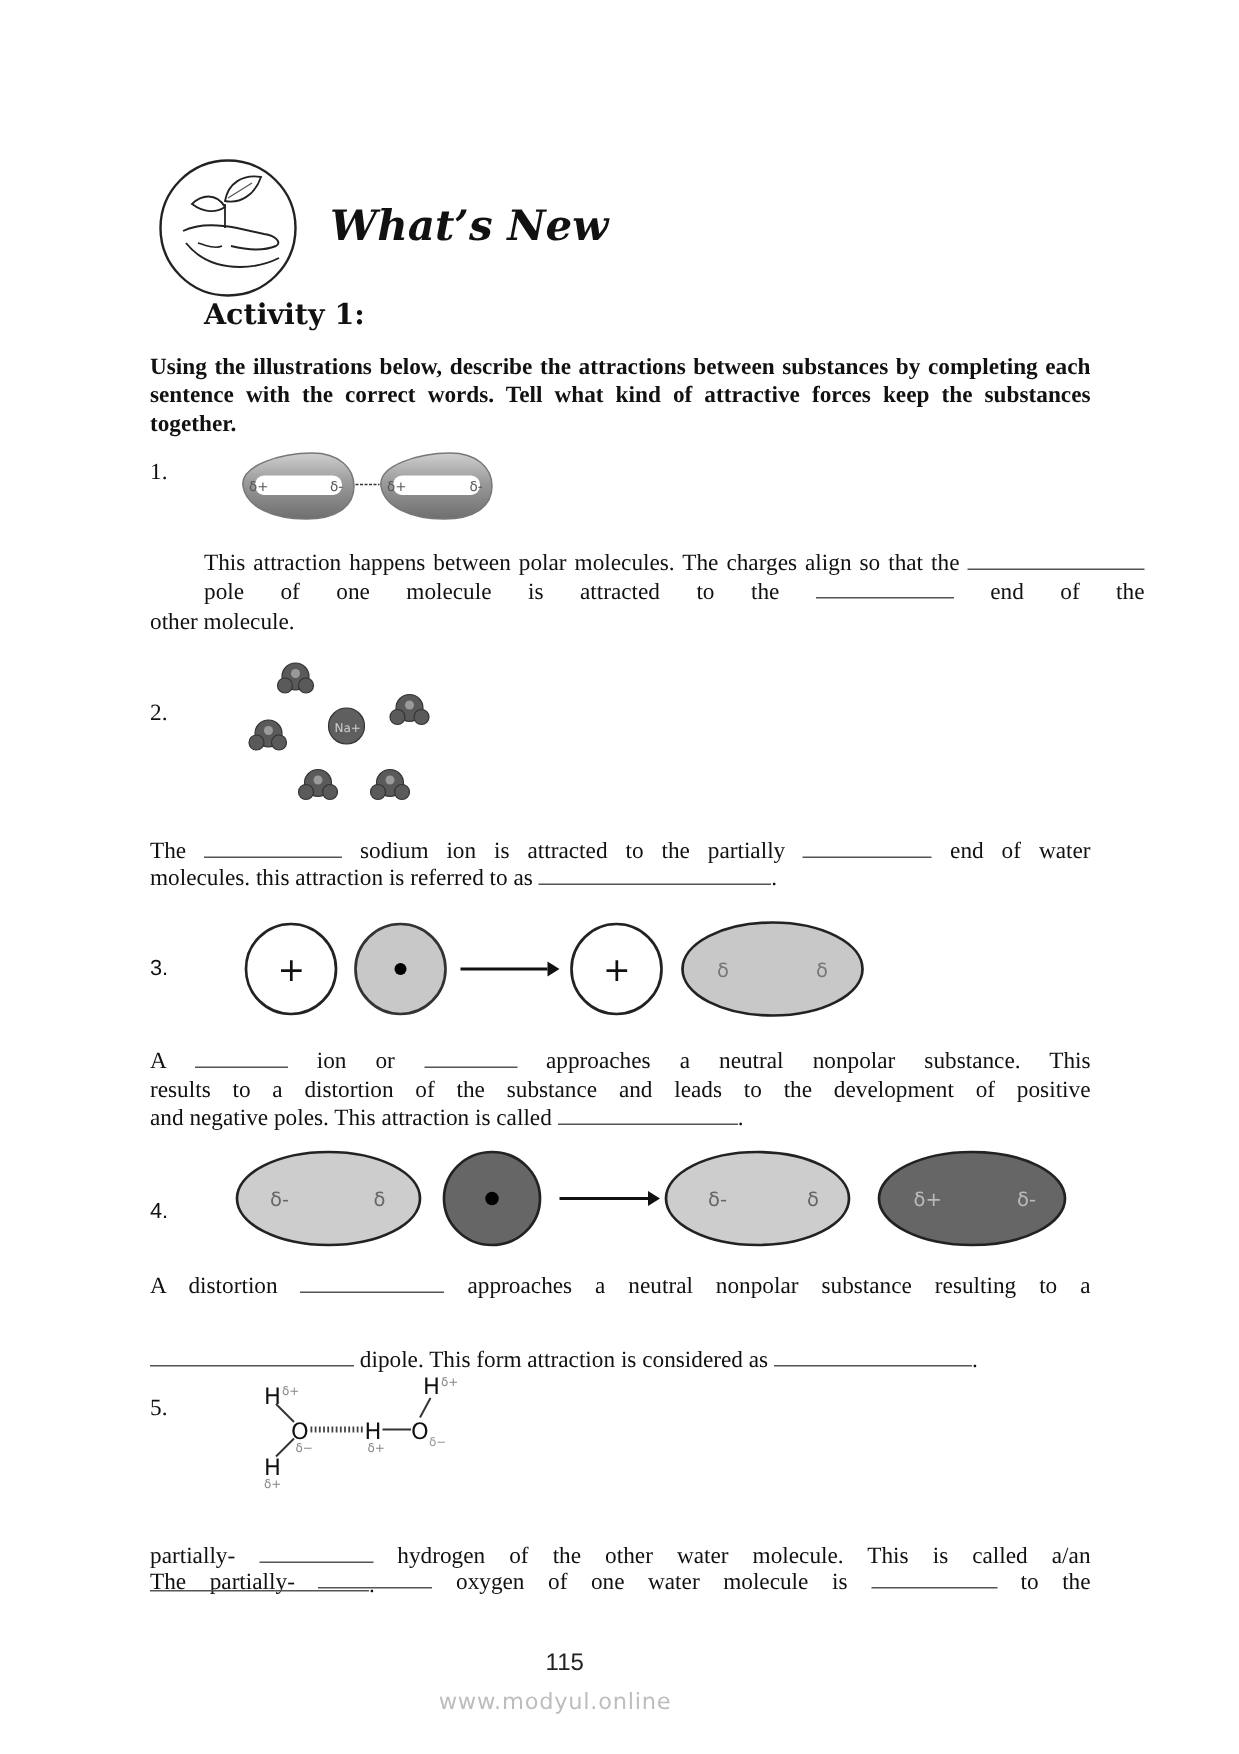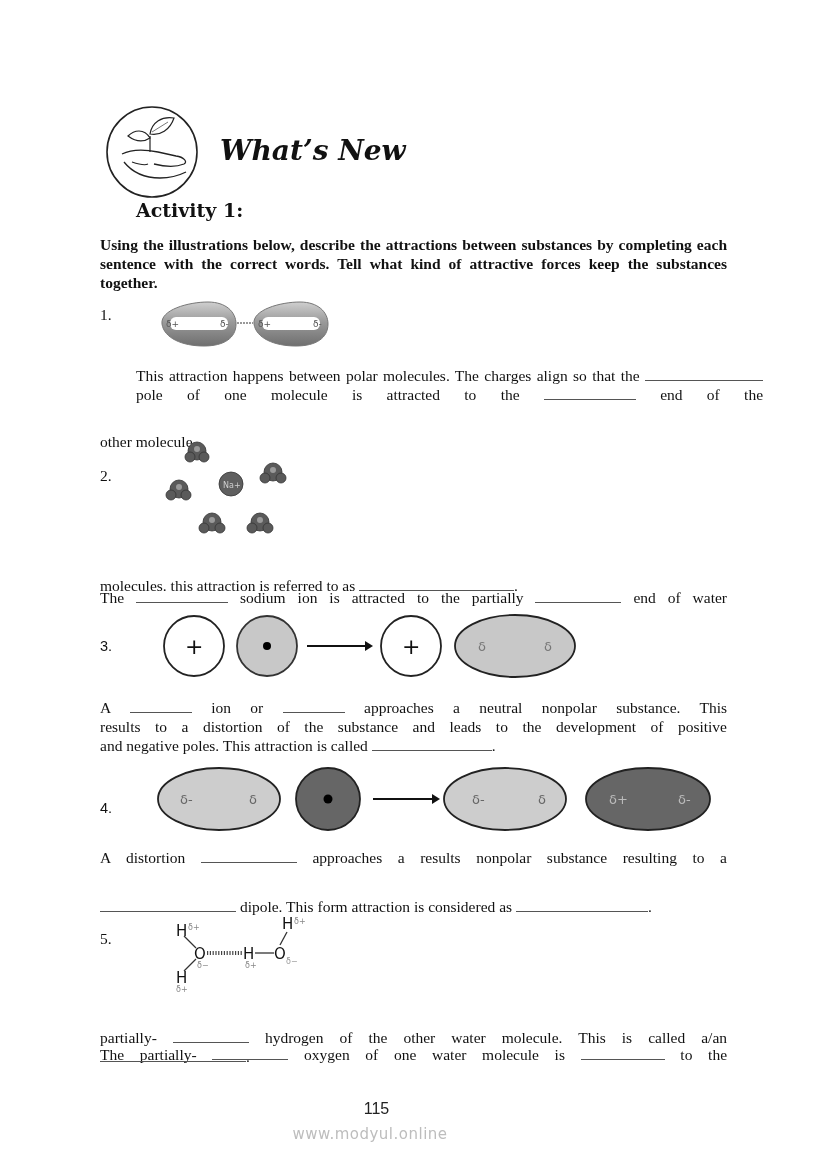--- a/index.html
+++ b/index.html
@@ -61,21 +61,21 @@
     <line x1="79" y1="25" x2="95" y2="25" stroke="#333" stroke-width="1" stroke-dasharray="2,1"></line>
   </svg>
 </div>
 <div class="abs para justify-all" style="top:366px;margin-left:36px;">
   <span>This attraction happens between polar molecules. The charges align so that the</span>
   <span class="blank" style="width:118px;"></span>
   <span>pole of one molecule is attracted to the</span>
   <span class="blank" style="width:92px;"></span>
   end of the
 </div>
-<div class="abs para" style="top:405px;margin-top:27px;">
+<div class="abs para" style="top:405px;">
   <span>other molecule.</span>
 </div>
 
 <div class="abs num" style="top:467px;">2.</div>
 <div class="abs" style="left:160px; top:436px;">
   <svg width="135" height="104" viewBox="0 0 135 104">
     <g fill="#5a5a5a" stroke="#333" stroke-width="0.8">
       <circle cx="37" cy="15" r="9"></circle>
         <circle cx="30" cy="21" r="5"></circle>
         <circle cx="44" cy="21" r="5"></circle>
@@ -96,21 +96,21 @@
     <g fill="#9a9a9a">
       <circle cx="37" cy="13" r="3"></circle>
         <circle cx="113" cy="34" r="3"></circle>
         <circle cx="19" cy="51" r="3"></circle>
       <circle cx="52" cy="84" r="3"></circle>
         <circle cx="100" cy="84" r="3"></circle>
     </g>
     <text x="63" y="52" font-size="8" fill="#cfcfcf">Na+</text>
   </svg>
 </div>
-<div class="abs para justify-all" style="top:588px;">
+<div class="abs para justify-all" style="top:558px;">
   <span>The</span>
   <span class="blank" style="width:92px;"></span>
   <span>sodium ion is attracted to the partially</span>
   <span class="blank" style="width:86px;"></span>
   end of water
 </div>
 <div class="abs para" style="top:576px;">
   molecules. this attraction is referred to as
   <span class="blank" style="width:155px;"></span><span>.</span>
 </div>
@@ -160,21 +160,21 @@
     <text x="316" y="38" font-size="13" fill="#666">δ-</text>
     <text x="382" y="38" font-size="13" fill="#666">δ</text>
     <ellipse cx="492" cy="33" rx="62" ry="31" fill="#666" stroke="#222" stroke-width="1.8"></ellipse>
     <text x="453" y="38" font-size="13" fill="#bbb">δ+</text>
     <text x="522" y="38" font-size="13" fill="#bbb">δ-</text>
   </svg>
 </div>
 <div class="abs para justify-all" style="top:848px;">
   <span>A distortion</span>
   <span class="blank" style="width:96px;"></span>
-  <span>approaches a results nonpolar substance resulting to a</span>
+  <span>approaches a neutral nonpolar substance resulting to a</span>
 </div>
 <div class="abs para" style="top:897px;">
   <span class="blank" style="width:136px;"></span>
   <span>dipole. This form attraction is considered as</span>
   <span class="blank" style="width:132px;"></span><span>.</span>
 </div>
 
 <div class="abs num" style="top:930px;">5.</div>
 <div class="abs" style="left:170px; top:912px;">
   <svg width="145" height="86" viewBox="0 0 145 86">

